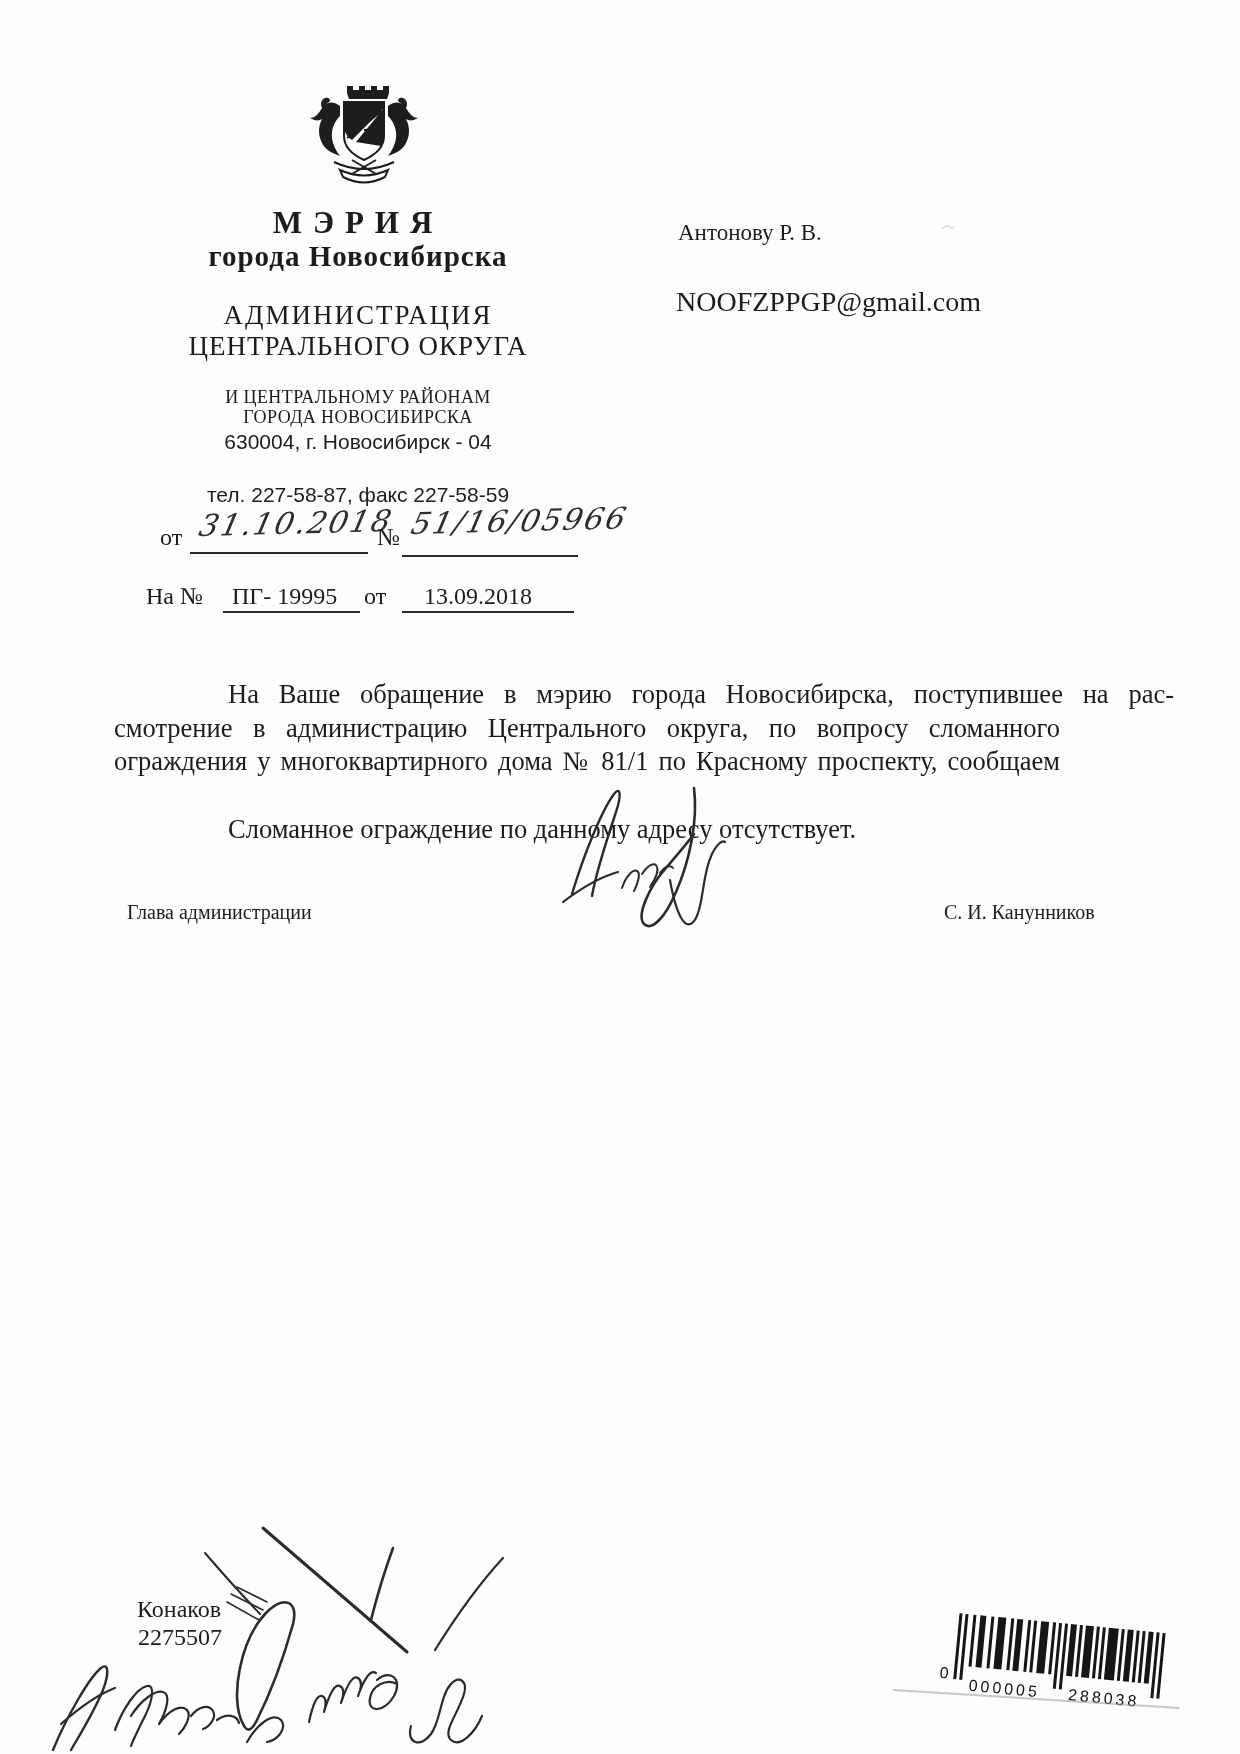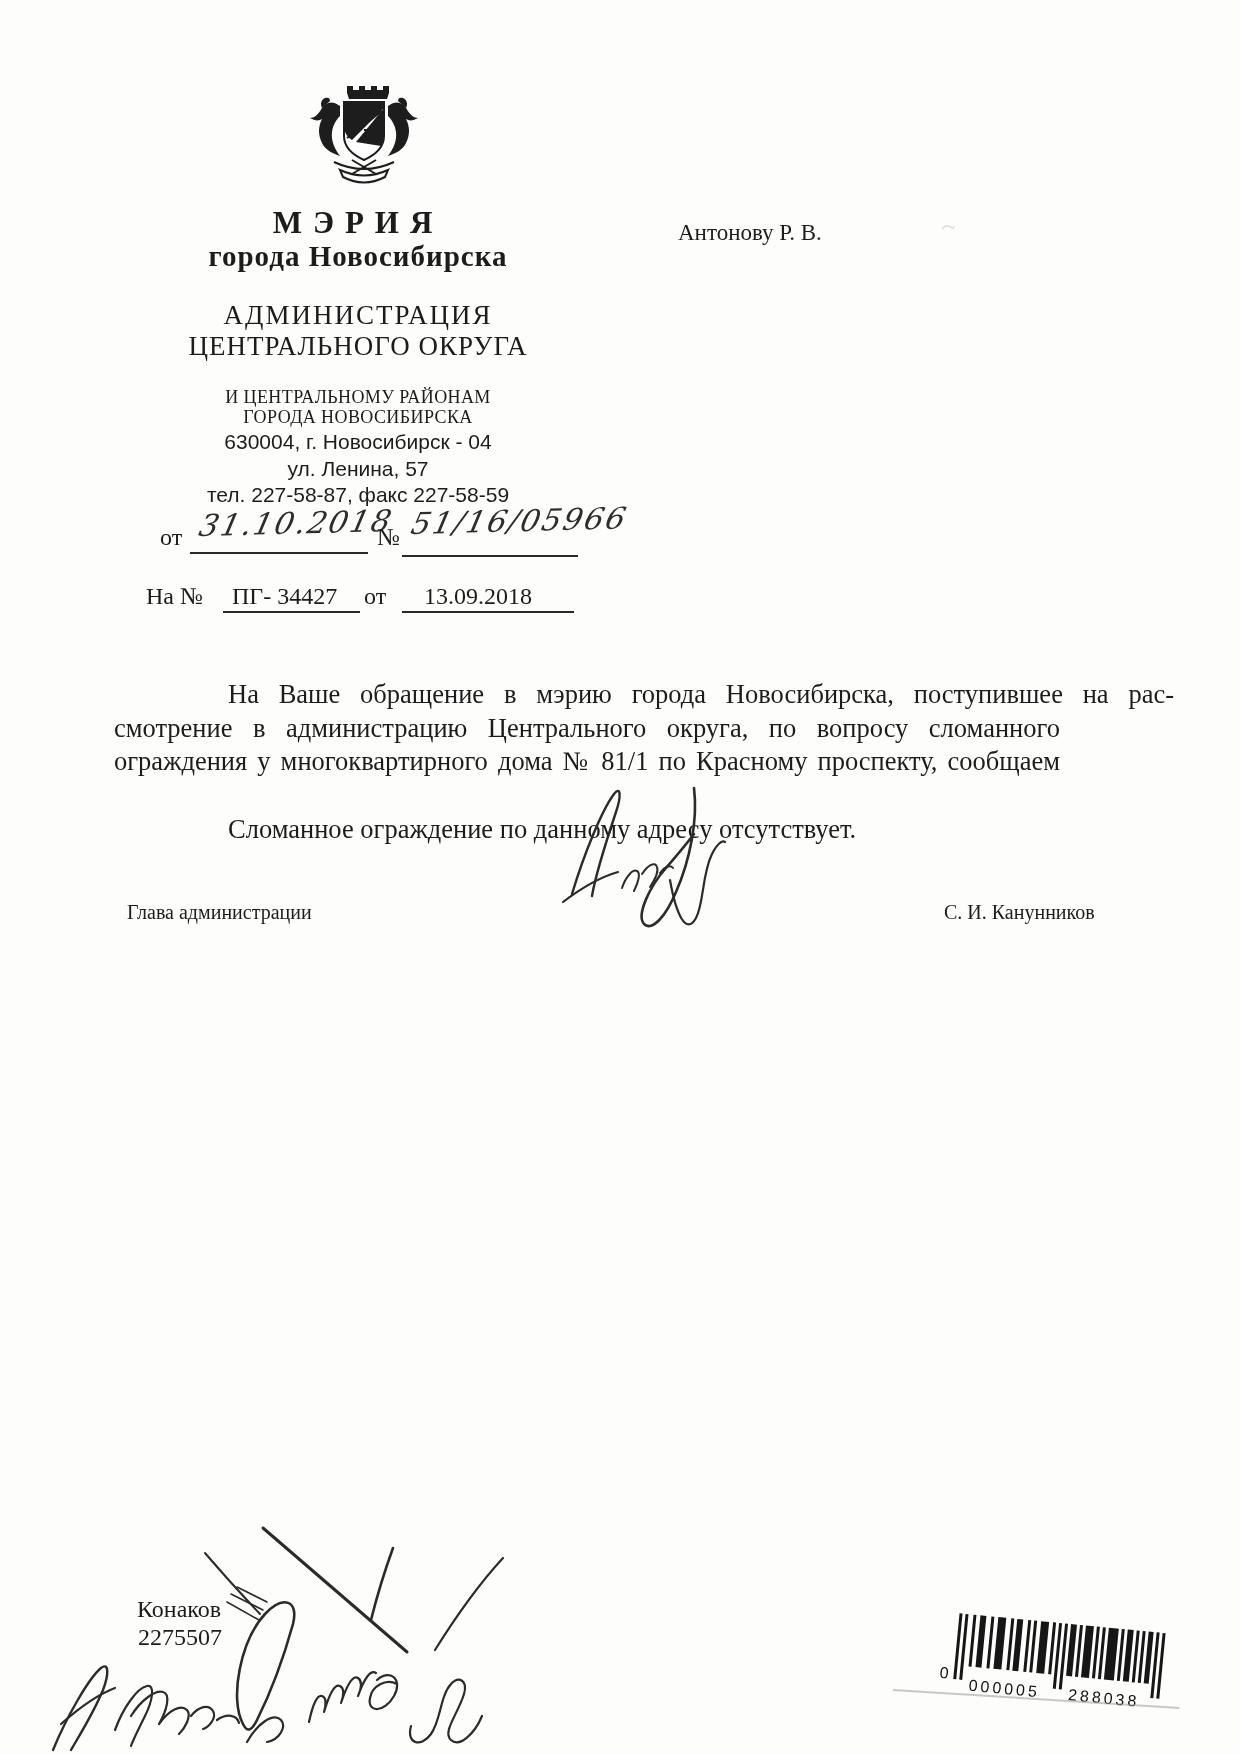--- a/index.html
+++ b/index.html
@@ -96,38 +96,38 @@
     </g>
   </svg>
 
   <div class="abs lh-col org1 center">МЭРИЯ</div>
   <div class="abs lh-col org2 center">города Новосибирска</div>
   <div class="abs lh-col adm1 center">АДМИНИСТРАЦИЯ</div>
   <div class="abs lh-col adm2 center">ЦЕНТРАЛЬНОГО ОКРУГА</div>
   <div class="abs lh-col dist d2 center">И ЦЕНТРАЛЬНОМУ РАЙОНАМ</div>
   <div class="abs lh-col dist d3 center">ГОРОДА НОВОСИБИРСКА</div>
   <div class="abs lh-col addr a1 center">630004, г. Новосибирск - 04</div>
-  <div class="abs lh-col addr a2 center">ул. Ленина, 57</div>
   <div class="abs lh-col addr a3 center">тел. 227-58-87, факс 227-58-59</div>
 
   <div class="abs" style="left:678px;top:220px;font-size:23px;">Антонову Р. В.</div>
+  <div class="abs" style="left:676px;top:286px;font-size:28px;">NOOFZPPGP@gmail.com</div>
 
   <svg class="abs smudge" width="14" height="10" viewBox="0 0 14 10">
     <path d="M1,7 Q5,2 9,5 T13,4" fill="none" stroke="#bdbdbd" stroke-width="1.5"></path>
   </svg>
 
   <div class="abs typed" style="left:160px;top:524px;">от</div>
   <div class="abs hand" style="left:196px;top:508px;font-size:30px;">31.10.2018</div>
   <div class="abs uline" style="left:190px;top:552px;width:178px;"></div>
   <div class="abs typed" style="left:377px;top:524px;">№</div>
   <div class="abs hand" style="left:408px;top:506px;font-size:30px;">51/16/05966</div>
   <div class="abs uline" style="left:402px;top:555px;width:176px;"></div>
 
   <div class="abs typed" style="left:146px;top:583px;">На №</div>
-  <div class="abs typed" style="left:232px;top:583px;">ПГ- 34427</div>
+  <div class="abs typed" style="left:232px;top:583px;">ПГ- 19995</div>
   <div class="abs uline" style="left:223px;top:611px;width:137px;"></div>
   <div class="abs typed" style="left:364px;top:583px;">от</div>
   <div class="abs typed" style="left:424px;top:583px;">13.09.2018</div>
   <div class="abs uline" style="left:402px;top:611px;width:172px;"></div>
 
   <div class="abs body-line just indent" style="top:678px;">На Ваше обращение в мэрию города Новосибирска, поступившее на рас-</div>
   <div class="abs body-line just" style="top:712px;">смотрение в администрацию Центрального округа, по вопросу сломанного</div>
   <div class="abs body-line just" style="top:745px;">ограждения у многоквартирного дома № 81/1 по Красному проспекту, сообщаем</div>
   <div class="abs body-line indent" style="top:813px;">Сломанное ограждение по данному адресу отсутствует.</div>
 

